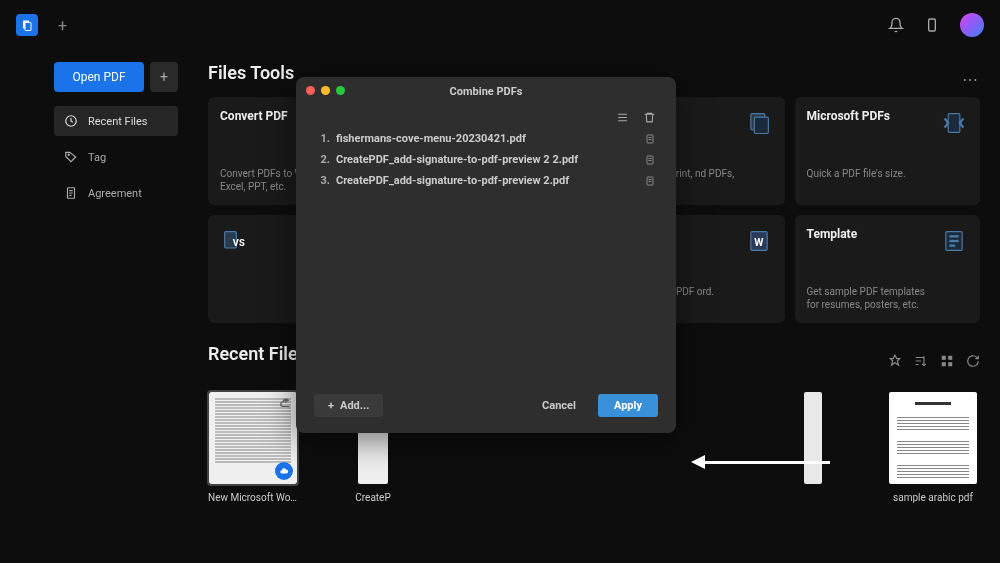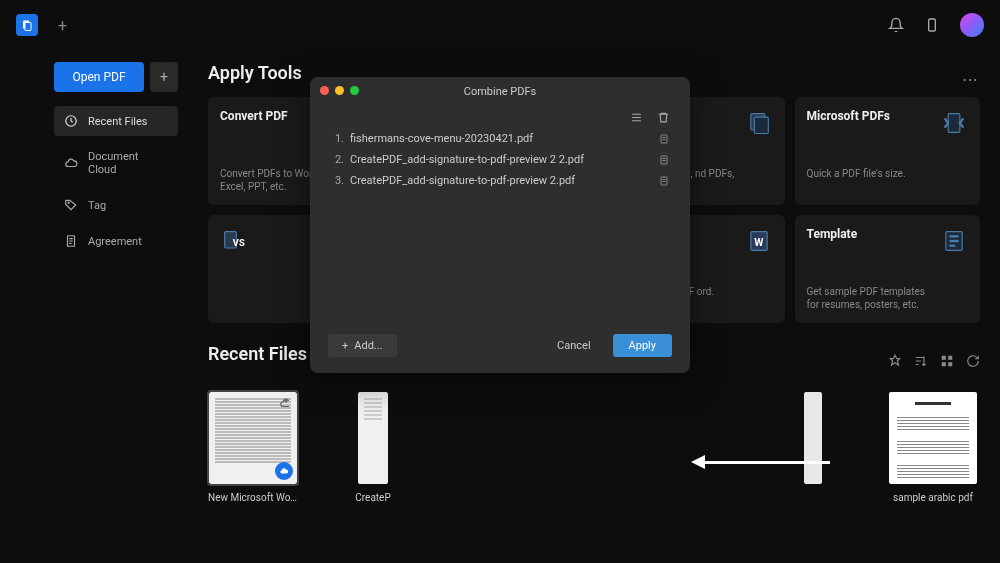--- a/index.html
+++ b/index.html
@@ -40,21 +40,21 @@
 
 .recent-grid { display: flex; gap: 60px; margin-top: 14px; }
 .file-item { width: 90px; display:flex; flex-direction:column; align-items:center; gap:8px; }
 .file-thumb { width: 88px; height: 92px; background: #f0f0f0; border-radius: 2px; position: relative; overflow:hidden; }
 .file-thumb.selected { outline: 2px solid #444; }
 .cloud-badge { position:absolute; bottom:4px; right:4px; width:18px; height:18px; background:#1a73e8; border-radius:50%; display:flex; align-items:center; justify-content:center; }
 .upload-badge { position:absolute; top:4px; right:4px; color:#666; }
 .file-label { font-size: 10px; color: #ccc; text-align:center; max-width:90px; white-space:nowrap; overflow:hidden; text-overflow:ellipsis; }
 
 
-.modal { position: absolute; left: 310px; top: 77px; width: 380px; height: 296px; background: #2e2e2e; border-radius: 8px; box-shadow: 0 8px 32px rgba(0,0,0,0.5); display:flex; flex-direction:column; }
+.modal { position: absolute; left: 296px; top: 77px; width: 380px; height: 356px; background: #2e2e2e; border-radius: 8px; box-shadow: 0 8px 32px rgba(0,0,0,0.5); display:flex; flex-direction:column;font-weight:bold; }
 .modal-header { position: relative; height: 28px; display:flex; align-items:center; justify-content:center; }
 .traffic { position:absolute; left:10px; top:9px; display:flex; gap:6px; }
 .traffic span { width:9px; height:9px; border-radius:50%; display:block; }
 .tr-red{background:#ff5f56;} .tr-yellow{background:#ffbd2e;} .tr-green{background:#27c93f;}
 .modal-title { font-size: 11px; color: #ccc; }
 .modal-toolbar { display:flex; justify-content:flex-end; gap:14px; padding: 6px 20px 4px; color:#aaa; }
 .modal-toolbar svg { width:13px; height:13px; cursor:pointer; }
 .file-list { flex:1; padding: 0 20px; }
 .file-row { display:flex; align-items:center; justify-content:space-between; padding: 4px 0; font-size: 11px; color:#ccc; }
 .file-row-left { display:flex; gap:6px; }
@@ -113,43 +113,37 @@
     </div>
     <div class="nav-item active">
       <svg class="nav-icon" viewBox="0 0 24 24" fill="none" stroke="currentColor" stroke-width="2">
           <circle cx="12" cy="12" r="9"></circle>
           <path d="M12 7v5l3 2"></path>
         </svg>
       <span>Recent Files</span>
     </div>
     <div class="nav-item">
       <svg class="nav-icon" viewBox="0 0 24 24" fill="none" stroke="currentColor" stroke-width="2">
-          <path d="M18 18H7a4 4 0 010-8 5 5 0 019.6-1.5A3.5 3.5 0 0118 18z"></path>
-        </svg>
-      <span>Document Cloud</span>
-    </div>
-    <div class="nav-item">
-      <svg class="nav-icon" viewBox="0 0 24 24" fill="none" stroke="currentColor" stroke-width="2">
           <path d="M20 12l-8 8-9-9V4h7z"></path>
           <circle cx="8" cy="8" r="1" fill="currentColor"></circle>
         </svg>
       <span>Tag</span>
     </div>
     <div class="nav-item">
       <svg class="nav-icon" viewBox="0 0 24 24" fill="none" stroke="currentColor" stroke-width="2">
           <rect x="6" y="3" width="12" height="18" rx="1"></rect>
           <path d="M9 8h6M9 12h6M9 16h4"></path>
         </svg>
       <span>Agreement</span>
     </div>
   </div>
 
   <div class="content">
     <div class="section-header">
-      <div class="section-title">Apply Tools</div>
+      <div class="section-title">Files Tools</div>
       <div class="ellipsis">⋯</div>
     </div>
     <div class="tools-grid">
       <div class="tool-card">
         <div class="tool-text">
           <div class="tool-title">Convert PDF</div>
           <div class="tool-desc">Convert PDFs to Word, Excel, PPT, etc.</div>
         </div>
         <div class="tool-icon">
             <svg width="28" height="28" viewBox="0 0 24 24" fill="none" stroke="#4a7aa8" stroke-width="2">

